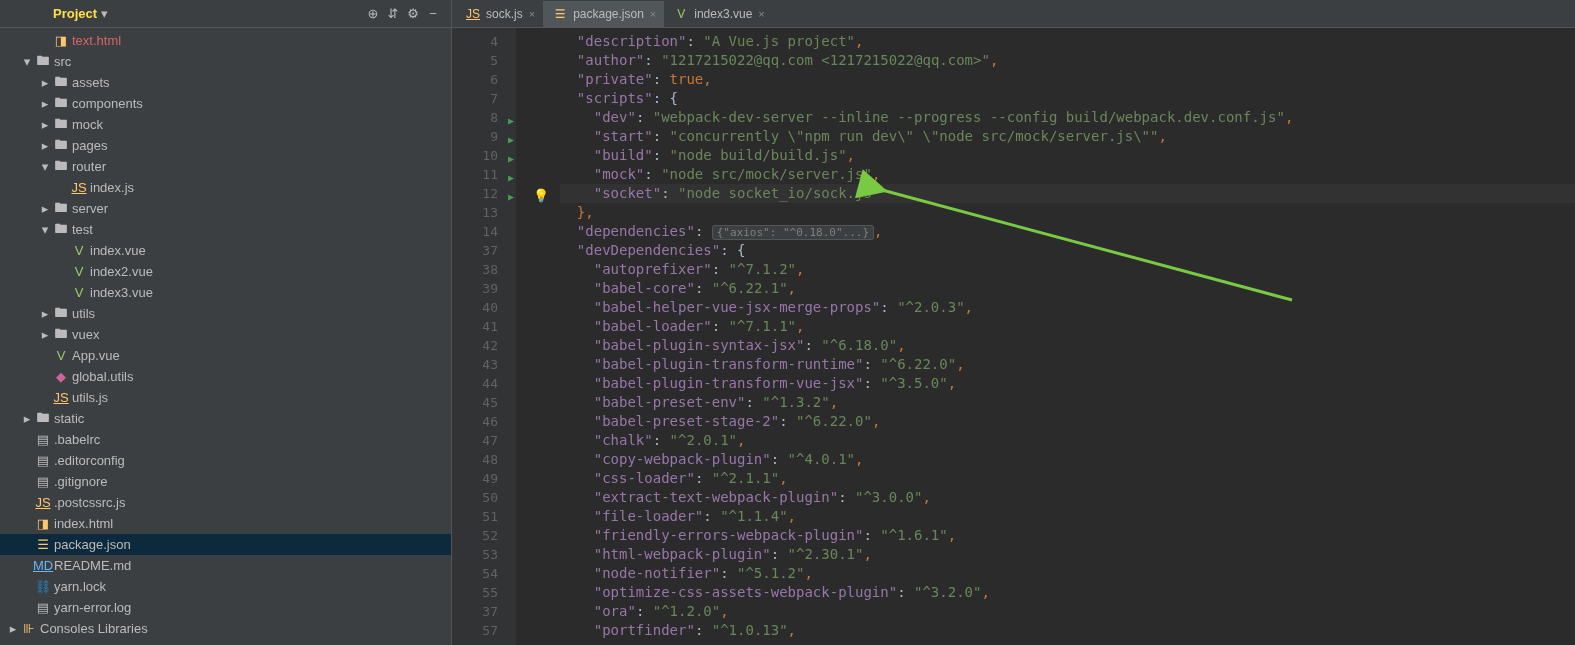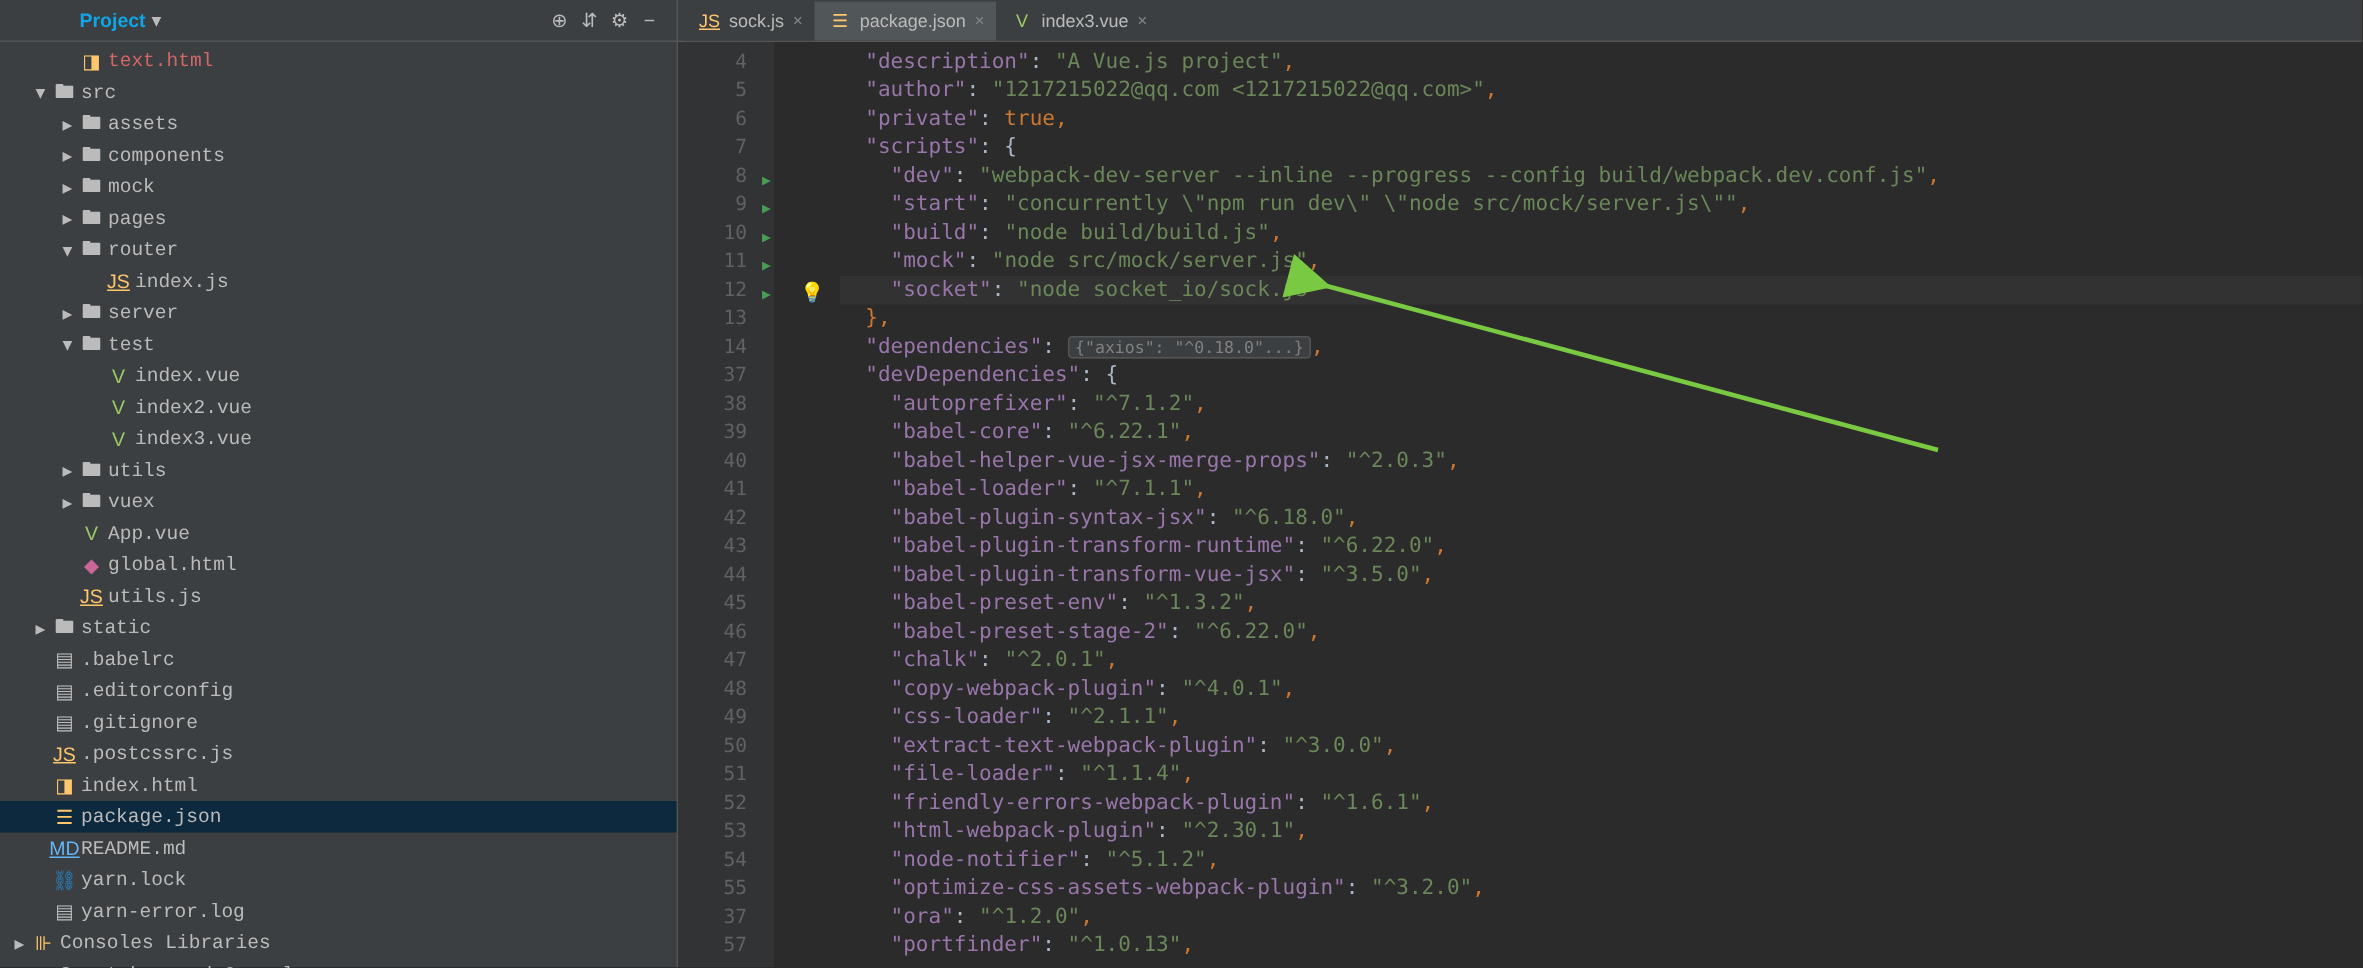--- a/index.html
+++ b/index.html
@@ -2,30 +2,30 @@
 <html><head>
 <meta charset="utf-8">
 <style>
 * { margin:0; padding:0; box-sizing:border-box; }
 body { background:#2b2b2b; color:#a9b7c6; font-family:"Segoe UI",Arial,sans-serif; font-size:13px; width:1575px; height:645px; overflow:hidden; position:relative; }
 .root { display:flex; height:100%; }
 
 
 .sidebar { width:452px; background:#3c3f41; border-right:1px solid #555; display:flex; flex-direction:column; }
 .sb-header { height:28px; display:flex; align-items:center; padding:0 8px; border-bottom:1px solid #555; }
-.sb-title { font-weight:bold; color:#0ea5e9;padding-left:45px; }
+.sb-title { font-weight:bold; color:#fde047;padding-left:45px; }
 .sb-title-drop { margin-left:4px; color:#bbb; }
 .sb-spacer { flex:1; }
 .sb-icon { width:20px; height:20px; display:flex; align-items:center; justify-content:center; color:#bbb; cursor:pointer; }
 .tree { flex:1; overflow:auto; padding-top:2px; }
 .tnode { display:flex; align-items:center; height:21px; padding-left:var(--ind,8px); white-space:nowrap; cursor:pointer; }
 .tnode.sel { background:#0d293e; }
 .tw { width:14px; display:inline-flex; justify-content:center; color:#bbb; }
 .ticon { width:18px; display:inline-flex; justify-content:center; margin-right:2px; }
-.tlbl { color:#bbb;font-family:Liberation Mono, monospace; }
+.tlbl { color:#bbb; }
 .tlbl.hl { color:#d36668; }
 .ic-folder { color:#bbb; }
 .ic-pkg { color:#ffc66d; }
 .ic-vue { color:#9ccb65; }
 .ic-js { color:#ffc66d;text-decoration:underline; }
 .ic-sass { color:#cc6699; }
 .ic-md { color:#64b5f6;text-decoration:underline; }
 .ic-yarn { color:#2986cc; }
 .ic-txt { color:#bbb; }
 .ic-lib { color:#ffc66d; }
@@ -148,21 +148,21 @@
           <span class="tlbl">vuex</span>
         </div>
         <div class="tnode" style="--ind: 38px;">
           <span class="tw"></span>
           <span class="ticon ic-vue">V</span>
           <span class="tlbl">App.vue</span>
         </div>
         <div class="tnode" style="--ind: 38px;">
           <span class="tw"></span>
           <span class="ticon ic-sass">◆</span>
-          <span class="tlbl">global.html</span>
+          <span class="tlbl">global.utils</span>
         </div>
         <div class="tnode" style="--ind: 38px;">
           <span class="tw"></span>
           <span class="ticon ic-js">JS</span>
           <span class="tlbl">utils.js</span>
         </div>
         <div class="tnode" style="--ind: 20px;">
           <span class="tw">▸</span>
           <span class="ticon ic-folder">🖿</span>
           <span class="tlbl">static</span>

